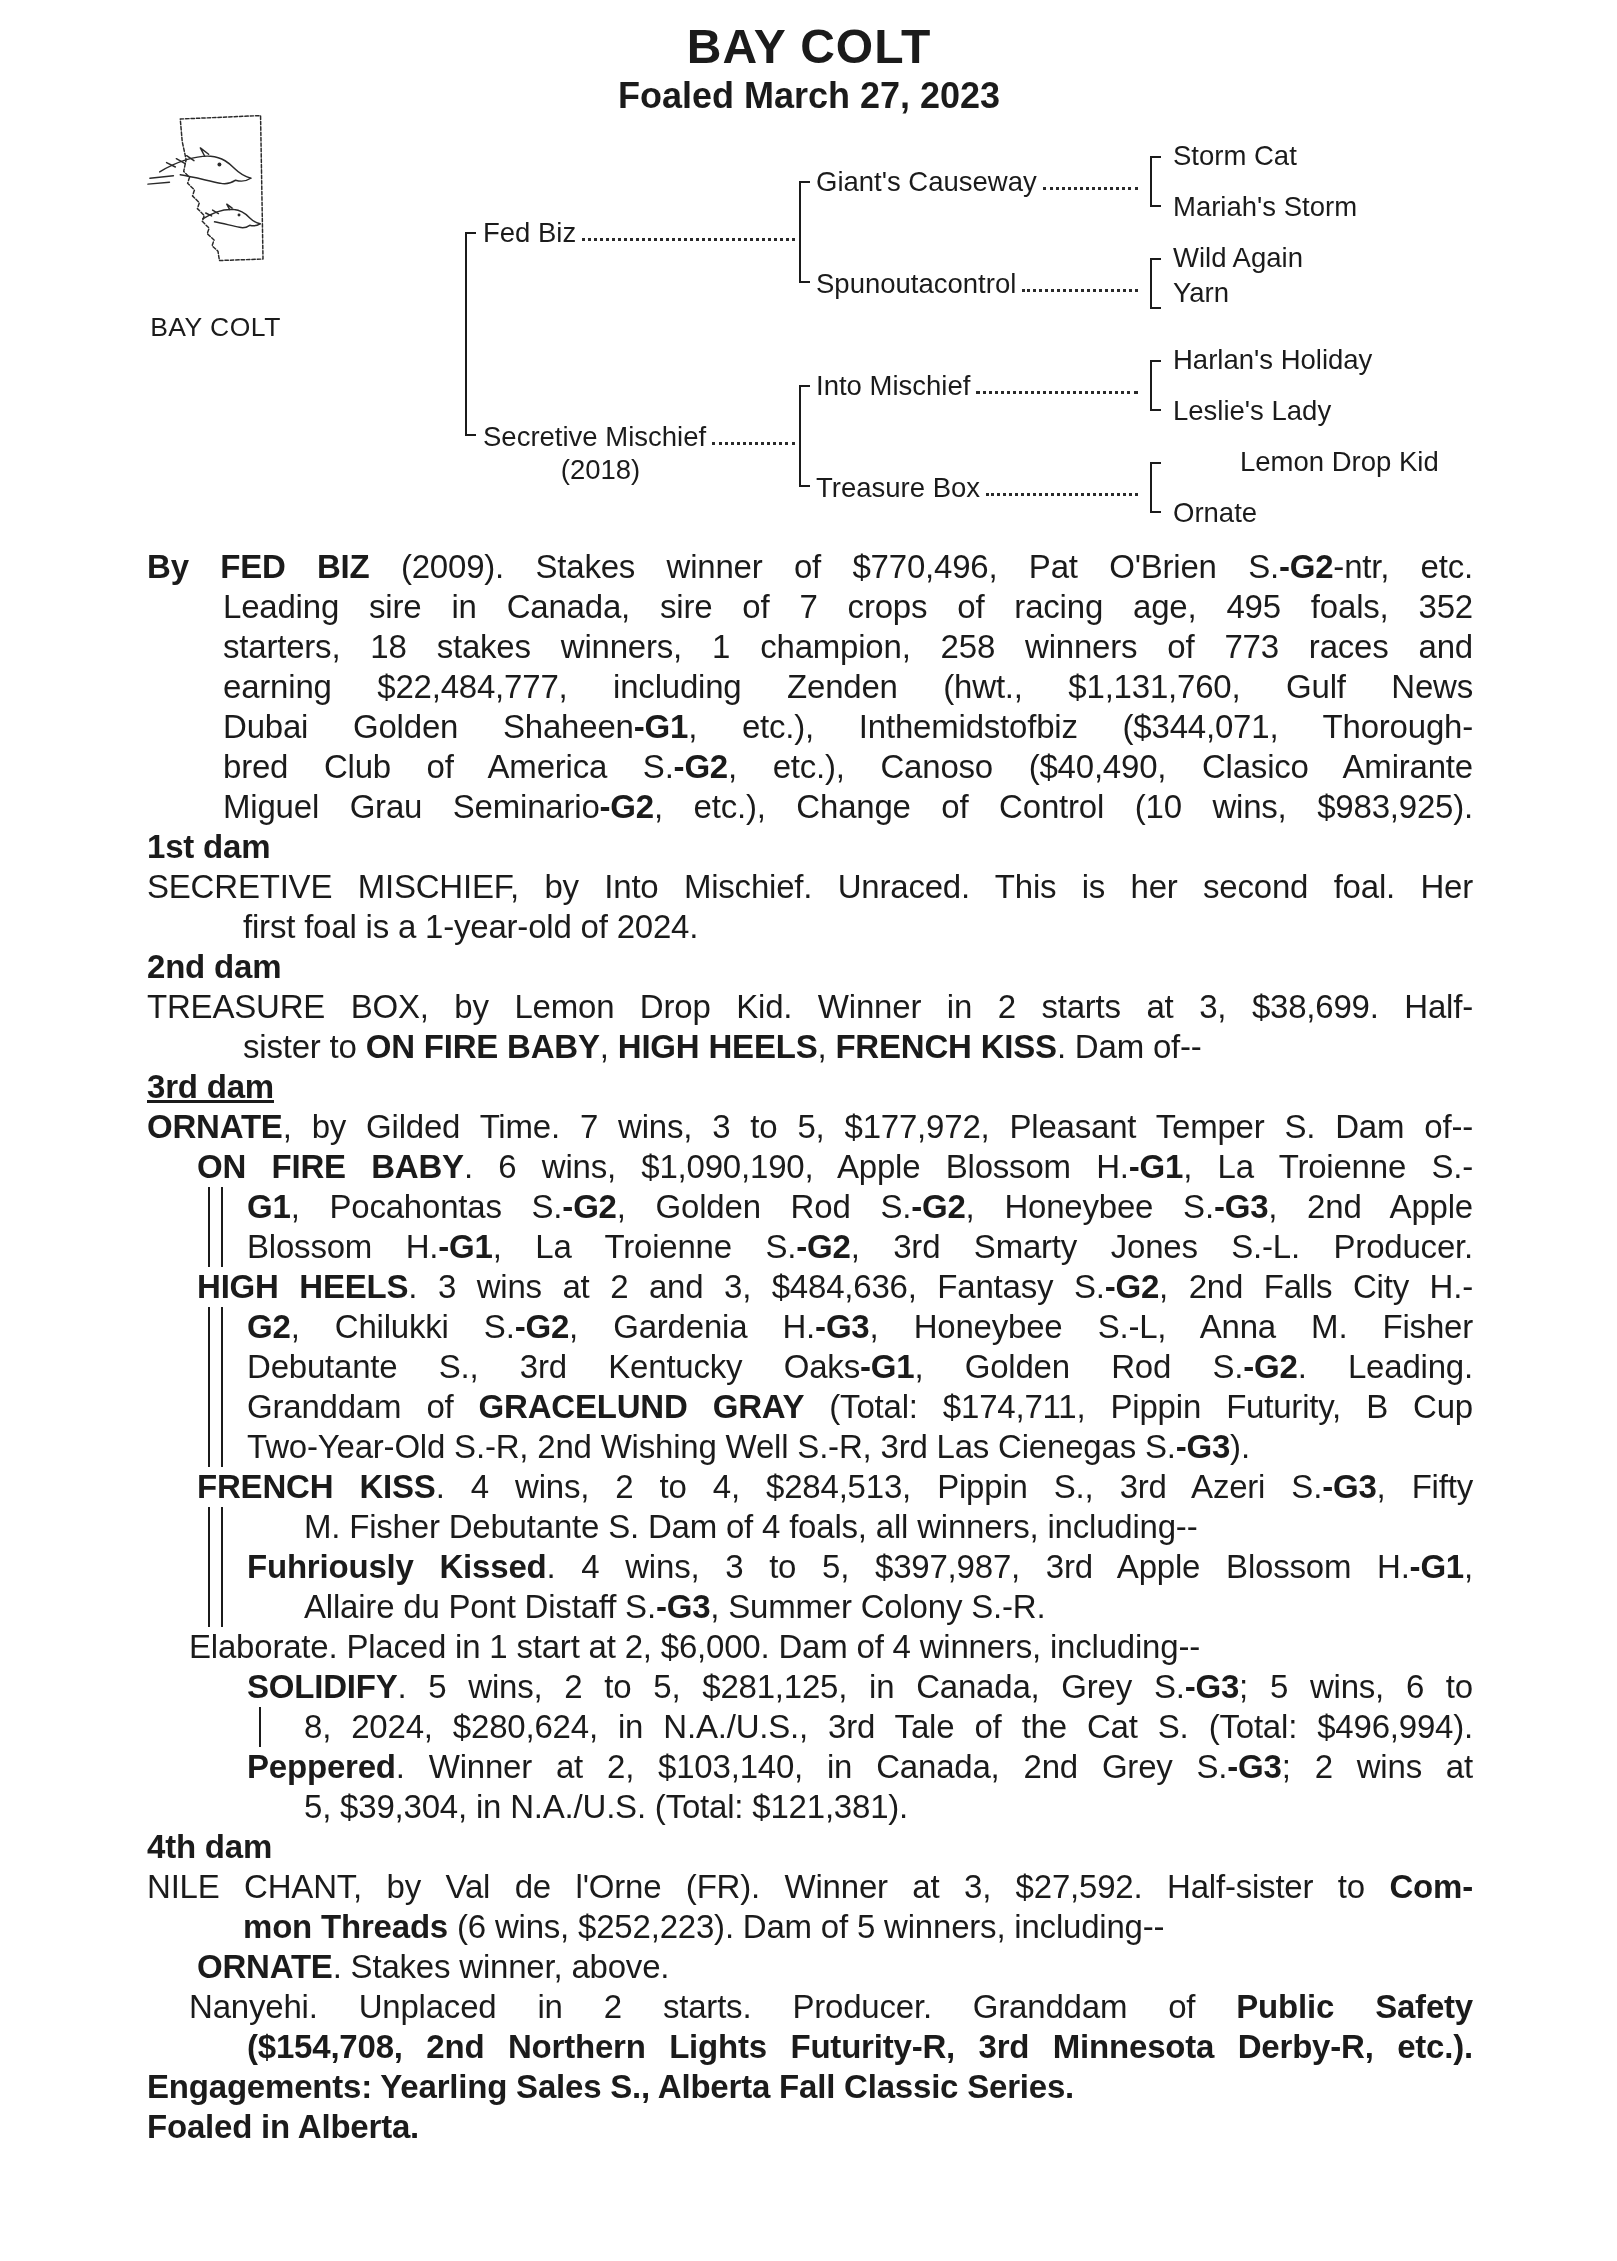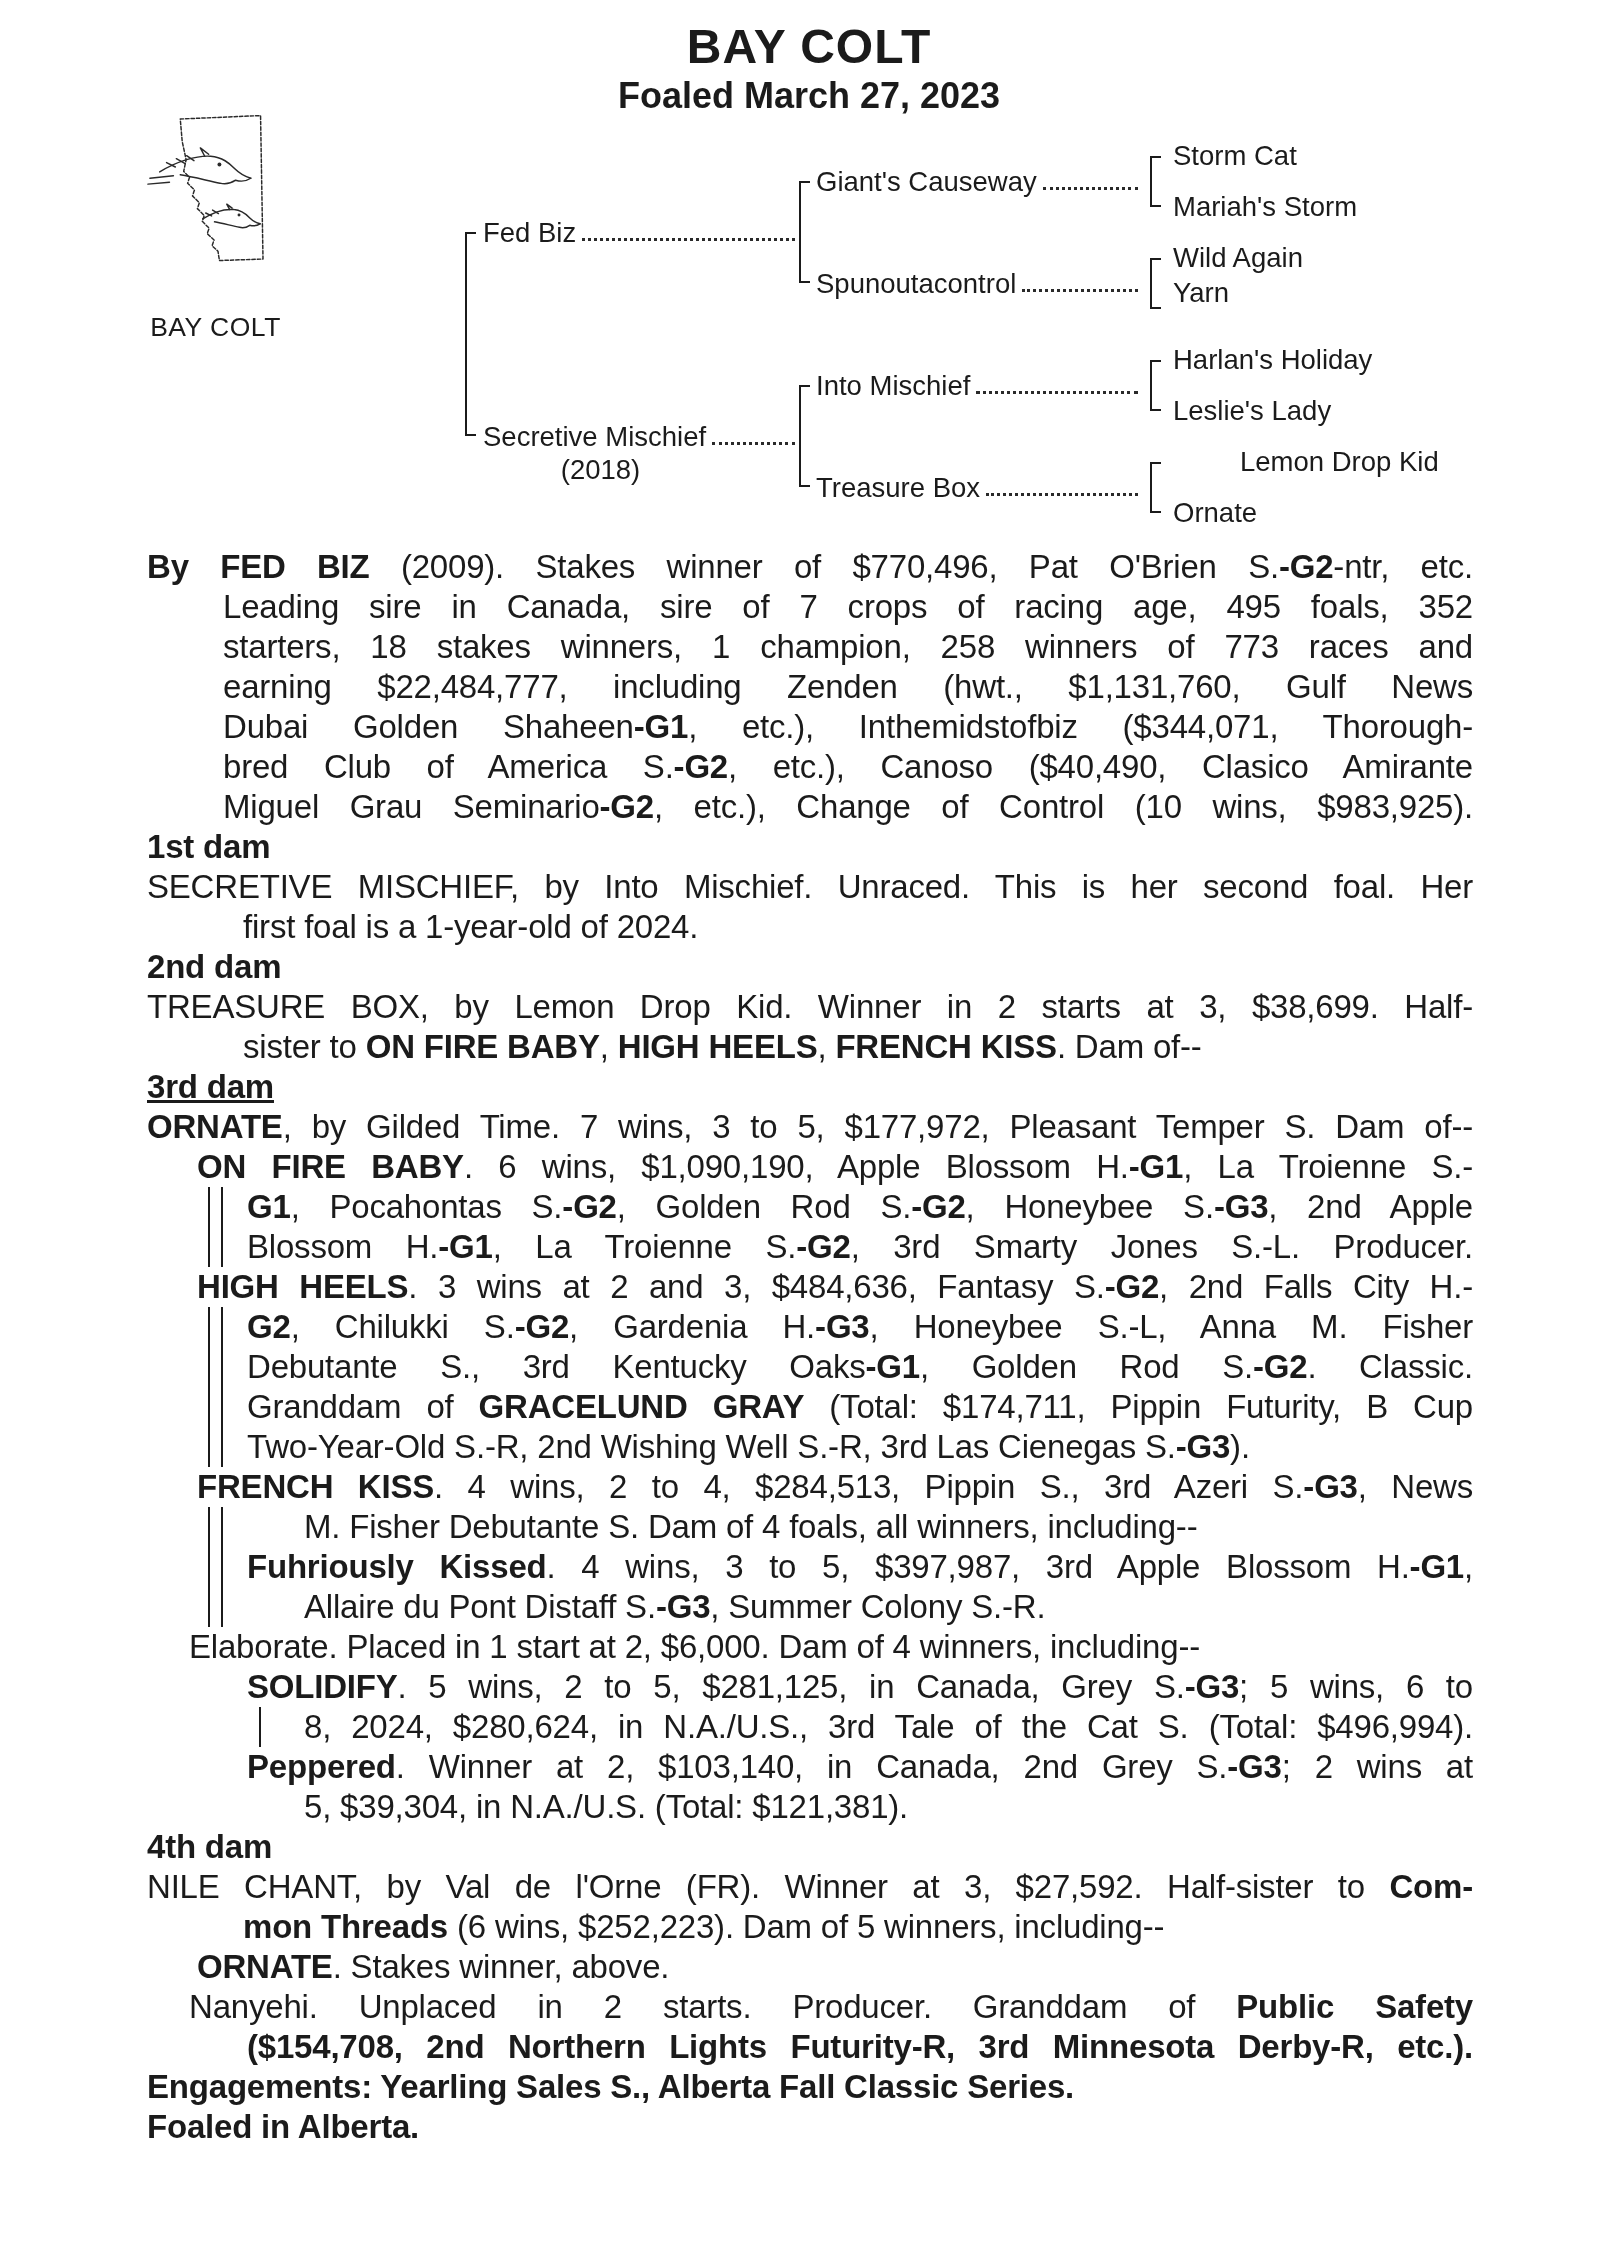--- a/index.html
+++ b/index.html
@@ -141,24 +141,24 @@
       <div class="bl h" style="padding-left: 0px;"><span class="b">2nd dam</span></div>
       <div class="bl j" style="padding-left: 0px;"><span>TREASURE BOX, by Lemon Drop Kid. Winner in 2 starts at 3, $38,699. Half-</span></div>
       <div class="bl" style="padding-left: 96px;"><span>sister to </span><span class="b">ON FIRE BABY</span><span>, </span><span class="b">HIGH HEELS</span><span>, </span><span class="b">FRENCH KISS</span><span>. Dam of--</span></div>
       <div class="bl h" style="padding-left: 0px; text-decoration: underline;"><span class="b">3rd dam</span></div>
       <div class="bl j" style="padding-left: 0px;"><span class="b">ORNATE</span><span>, by Gilded Time. 7 wins, 3 to 5, $177,972, Pleasant Temper S. Dam of--</span></div>
       <div class="bl j" style="padding-left: 50px;"><span class="b">ON FIRE BABY</span><span>. 6 wins, $1,090,190, Apple Blossom H.</span><span class="b">-G1</span><span>, La Troienne S.-</span></div>
       <div class="bl j" style="padding-left: 100px;"><span class="bar" style="left: 61px;"></span><span class="bar" style="left: 74px;"></span><span class="b">G1</span><span>, Pocahontas S.</span><span class="b">-G2</span><span>, Golden Rod S.</span><span class="b">-G2</span><span>, Honeybee S.</span><span class="b">-G3</span><span>, 2nd Apple</span></div>
       <div class="bl j" style="padding-left: 100px;"><span class="bar" style="left: 61px;"></span><span class="bar" style="left: 74px;"></span><span>Blossom H.</span><span class="b">-G1</span><span>, La Troienne S.</span><span class="b">-G2</span><span>, 3rd Smarty Jones S.-L. Producer.</span></div>
       <div class="bl j" style="padding-left: 50px;"><span class="b">HIGH HEELS</span><span>. 3 wins at 2 and 3, $484,636, Fantasy S.</span><span class="b">-G2</span><span>, 2nd Falls City H.-</span></div>
       <div class="bl j" style="padding-left: 100px;"><span class="bar" style="left: 61px;"></span><span class="bar" style="left: 74px;"></span><span class="b">G2</span><span>, Chilukki S.</span><span class="b">-G2</span><span>, Gardenia H.</span><span class="b">-G3</span><span>, Honeybee S.-L, Anna M. Fisher</span></div>
-      <div class="bl j" style="padding-left: 100px;"><span class="bar" style="left: 61px;"></span><span class="bar" style="left: 74px;"></span><span>Debutante S., 3rd Kentucky Oaks</span><span class="b">-G1</span><span>, Golden Rod S.</span><span class="b">-G2</span><span>. Classic.</span></div>
+      <div class="bl j" style="padding-left: 100px;"><span class="bar" style="left: 61px;"></span><span class="bar" style="left: 74px;"></span><span>Debutante S., 3rd Kentucky Oaks</span><span class="b">-G1</span><span>, Golden Rod S.</span><span class="b">-G2</span><span>. Leading.</span></div>
       <div class="bl j" style="padding-left: 100px;"><span class="bar" style="left: 61px;"></span><span class="bar" style="left: 74px;"></span><span>Granddam of </span><span class="b">GRACELUND GRAY</span><span> (Total: $174,711, Pippin Futurity, B Cup</span></div>
       <div class="bl" style="padding-left: 100px;"><span class="bar" style="left: 61px;"></span><span class="bar" style="left: 74px;"></span><span>Two-Year-Old S.-R, 2nd Wishing Well S.-R, 3rd Las Cienegas S.</span><span class="b">-G3</span><span>).</span></div>
-      <div class="bl j" style="padding-left: 50px;"><span class="b">FRENCH KISS</span><span>. 4 wins, 2 to 4, $284,513, Pippin S., 3rd Azeri S.</span><span class="b">-G3</span><span>, News</span></div>
+      <div class="bl j" style="padding-left: 50px;"><span class="b">FRENCH KISS</span><span>. 4 wins, 2 to 4, $284,513, Pippin S., 3rd Azeri S.</span><span class="b">-G3</span><span>, Fifty</span></div>
       <div class="bl" style="padding-left: 157px;"><span class="bar" style="left: 61px;"></span><span class="bar" style="left: 74px;"></span><span>M. Fisher Debutante S. Dam of 4 foals, all winners, including--</span></div>
       <div class="bl j" style="padding-left: 100px;"><span class="bar" style="left: 61px;"></span><span class="bar" style="left: 74px;"></span><span class="b">Fuhriously Kissed</span><span>. 4 wins, 3 to 5, $397,987, 3rd Apple Blossom H.</span><span class="b">-G1</span><span>,</span></div>
       <div class="bl" style="padding-left: 157px;"><span class="bar" style="left: 61px;"></span><span class="bar" style="left: 74px;"></span><span>Allaire du Pont Distaff S.</span><span class="b">-G3</span><span>, Summer Colony S.-R.</span></div>
       <div class="bl" style="padding-left: 42px;"><span>Elaborate. Placed in 1 start at 2, $6,000. Dam of 4 winners, including--</span></div>
       <div class="bl j" style="padding-left: 100px;"><span class="b">SOLIDIFY</span><span>. 5 wins, 2 to 5, $281,125, in Canada, Grey S.</span><span class="b">-G3</span><span>; 5 wins, 6 to</span></div>
       <div class="bl j" style="padding-left: 157px;"><span class="bar" style="left: 112px;"></span><span>8, 2024, $280,624, in N.A./U.S., 3rd Tale of the Cat S. (Total: $496,994).</span></div>
       <div class="bl j" style="padding-left: 100px;"><span class="b">Peppered</span><span>. Winner at 2, $103,140, in Canada, 2nd Grey S.</span><span class="b">-G3</span><span>; 2 wins at</span></div>
       <div class="bl" style="padding-left: 157px;"><span>5, $39,304, in N.A./U.S. (Total: $121,381).</span></div>
       <div class="bl h" style="padding-left: 0px;"><span class="b">4th dam</span></div>
       <div class="bl j" style="padding-left: 0px;"><span>NILE CHANT, by Val de l'Orne (FR). Winner at 3, $27,592. Half-sister to </span><span class="b">Com-</span></div>

